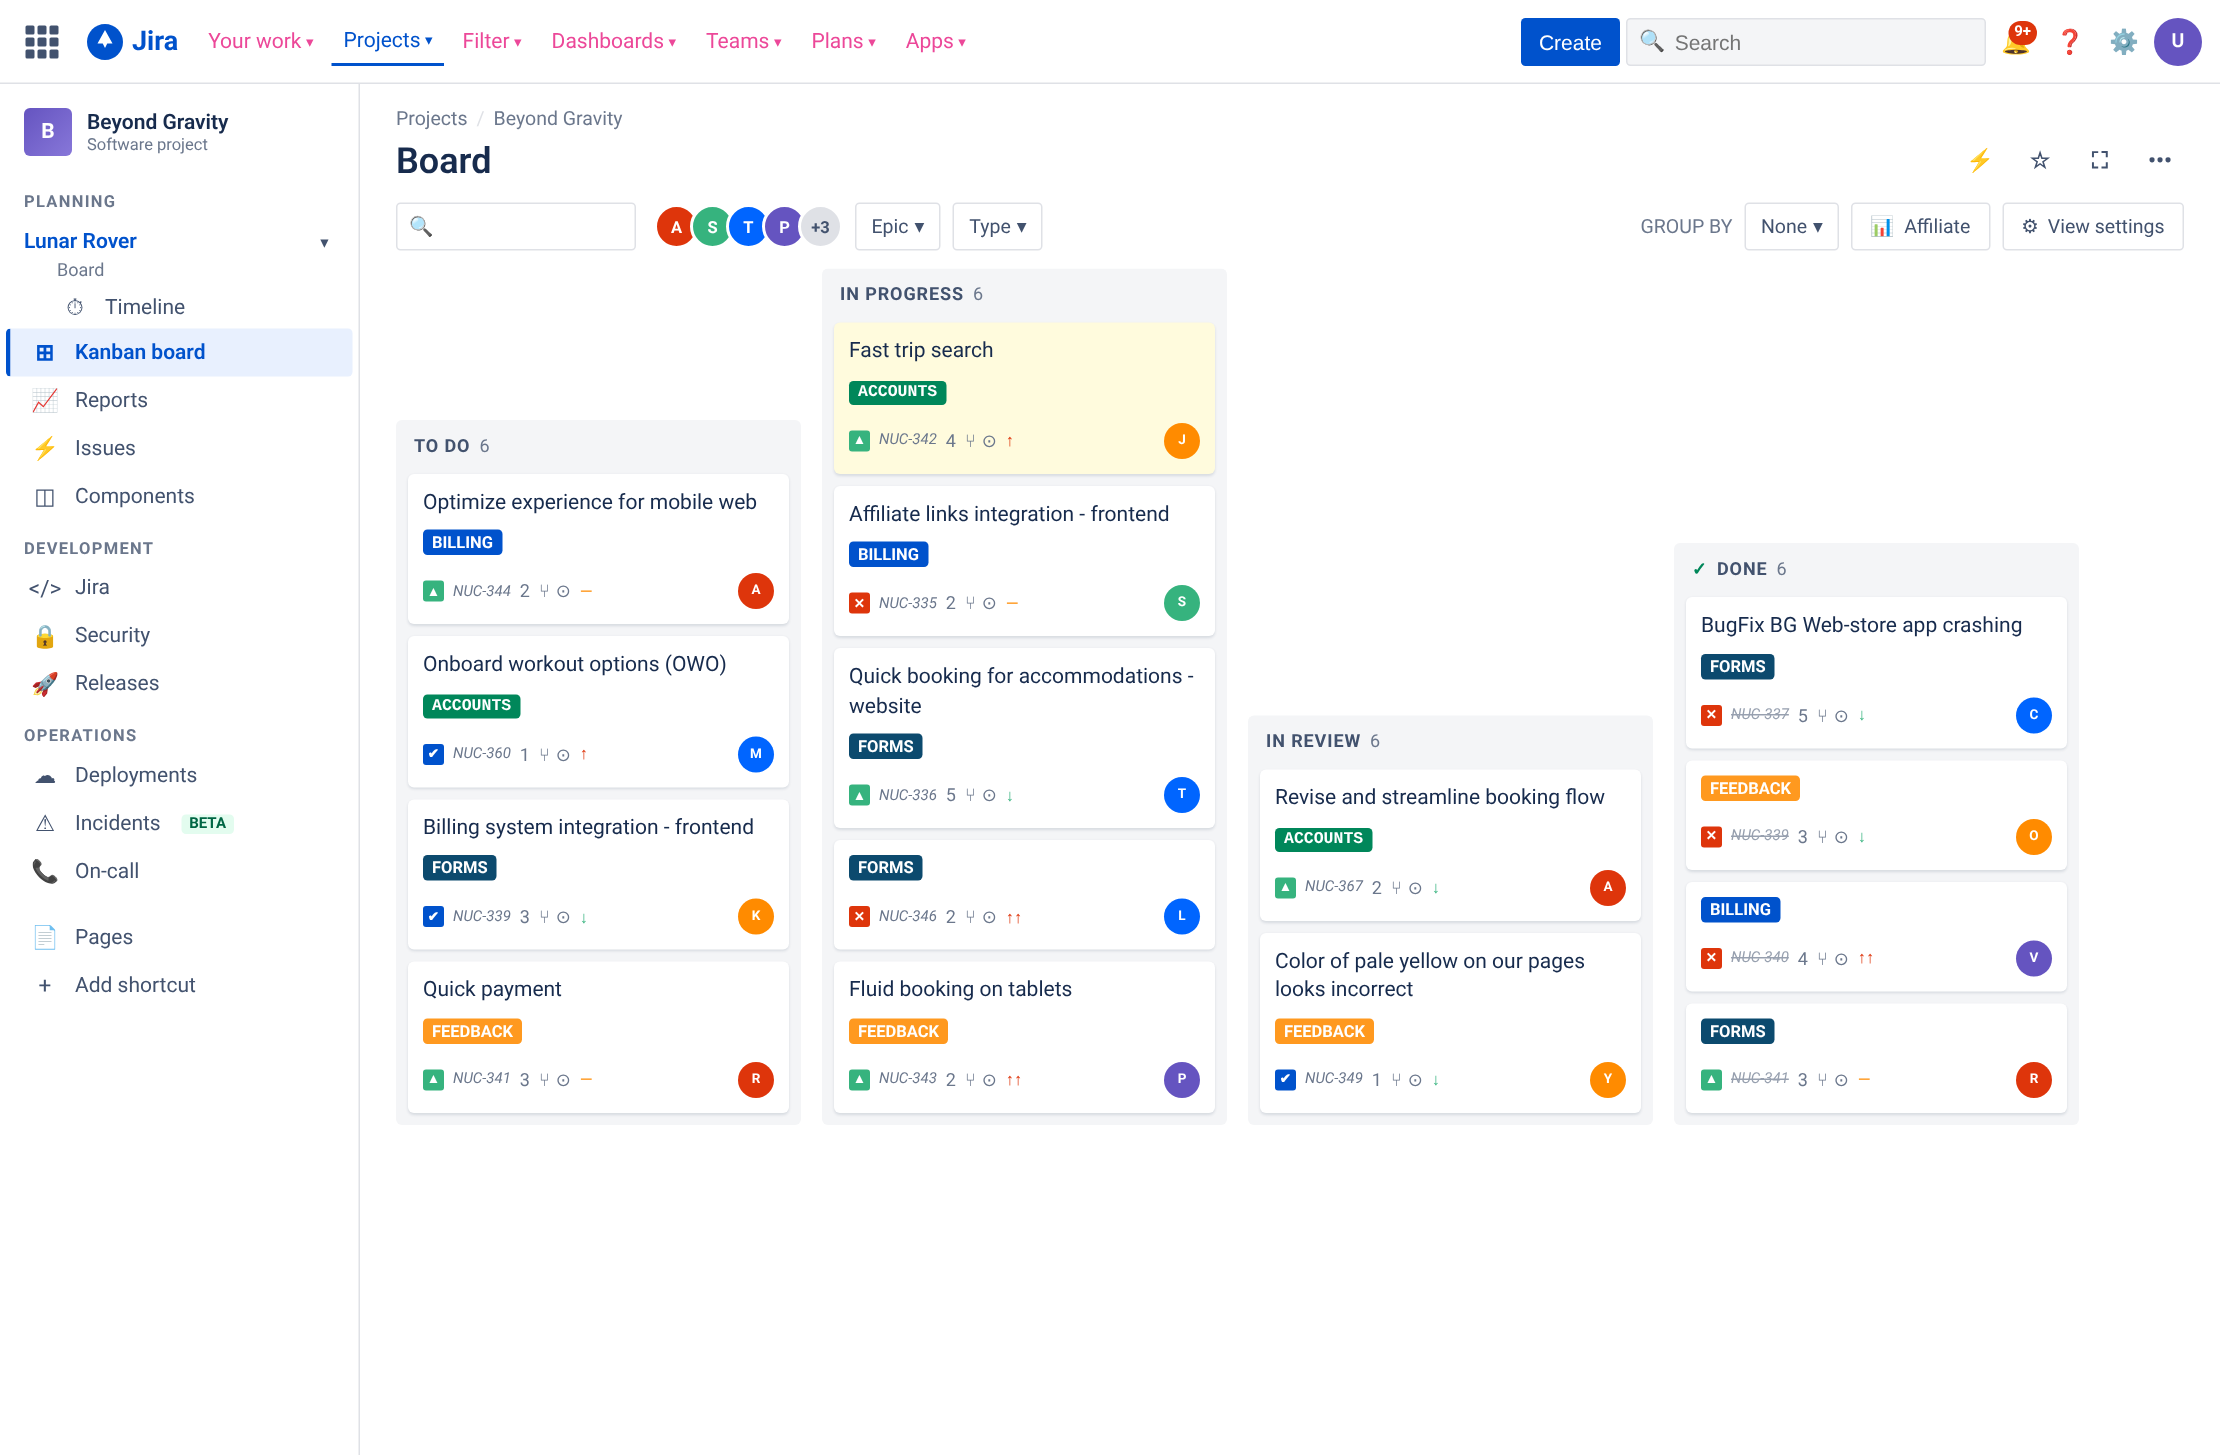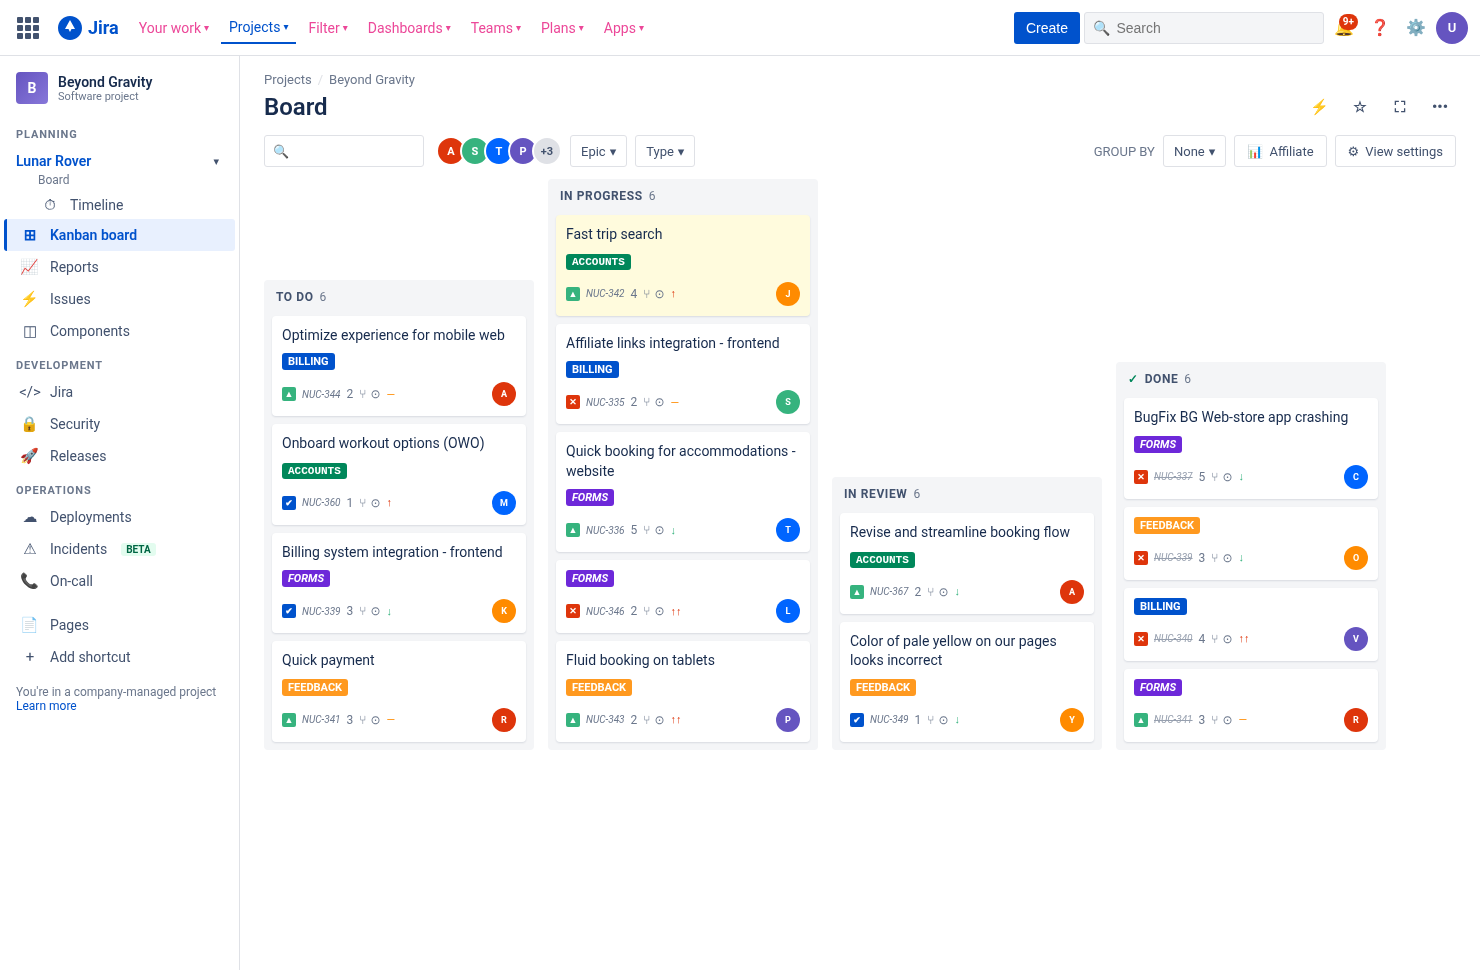--- a/index.html
+++ b/index.html
@@ -75,21 +75,21 @@
     .column-header { display: flex; align-items: center; gap: 6px; padding: 10px 12px 8px; font-size: 12px; font-weight: 700; color: #42526e; text-transform: uppercase; letter-spacing: 0.05em; }
     .col-count { font-size: 12px; font-weight: 400; color: #6b778c; }
     .column-done .column-header .check-icon { color: #00875a; }
     .cards { padding: 4px 8px 8px; display: flex; flex-direction: column; gap: 8px; overflow-y: auto; }
     .card { background: #fff; border-radius: 4px; padding: 10px; box-shadow: 0 1px 2px rgba(9,30,66,0.12); cursor: pointer; }
     .card.highlighted { background: #fffbdd; }
     .card-title { font-size: 14px; color: #172b4d; margin-bottom: 8px; line-height: 1.4; }
     .label-tag { display: inline-block; border-radius: 3px; font-size: 11px; font-weight: 700; padding: 2px 6px; margin-bottom: 6px; }
     .label-billing { background: #0052cc; color: #fff; }
     .label-accounts { background: #00875a; color: #fff; font-family: Liberation Mono, monospace; }
-    .label-forms { background: #6d28d9; color: #fff; font-style: italic; }
+    .label-forms { background: #0c4a6e; color: #fff; }
     .label-feedback { background: #ff991f; color: #fff; }
     .card-meta { display: flex; align-items: center; gap: 6px; margin-top: 6px; }
     .card-id { font-size: 10px; color: #6b778c; display: flex; align-items: center; gap: 3px; font-style: italic; }
     .card-id.strikethrough { text-decoration: line-through; color: #97a0af; }
     .meta-icons { display: flex; align-items: center; gap: 4px; color: #6b778c; font-size: 12px; }
     .meta-num { font-size: 12px; color: #6b778c; }
     .card-avatar { width: 24px; height: 24px; border-radius: 50%; display: flex; align-items: center; justify-content: center; font-size: 9px; font-weight: 700; color: white; margin-left: auto; }
     .issue-icon { width: 14px; height: 14px; border-radius: 2px; display: inline-flex; align-items: center; justify-content: center; font-size: 9px; font-weight: 700; flex-shrink: 0; }
     .issue-story { background: #36b37e; color: white; }
     .issue-bug { background: #de350b; color: white; }
@@ -250,24 +250,20 @@
     <div style="height:12px;"></div>
     <div class="sidebar-item">
       <div class="sidebar-item-icon">📄</div>
       <span>Pages</span>
     </div>
     <div class="sidebar-item">
       <div class="sidebar-item-icon">+</div>
       <span>Add shortcut</span>
     </div>
 
-    <div class="sidebar-footer">
-      <div>You're in a company-managed project</div>
-      <a href="#">Learn more</a>
-    </div>
   </aside>
 
   <main class="main">
     <div class="board-header">
       <div class="breadcrumb">
         <a href="#">Projects</a>
         <span class="breadcrumb-sep">/</span>
         <span>Beyond Gravity</span>
       </div>
       <div class="page-title">

